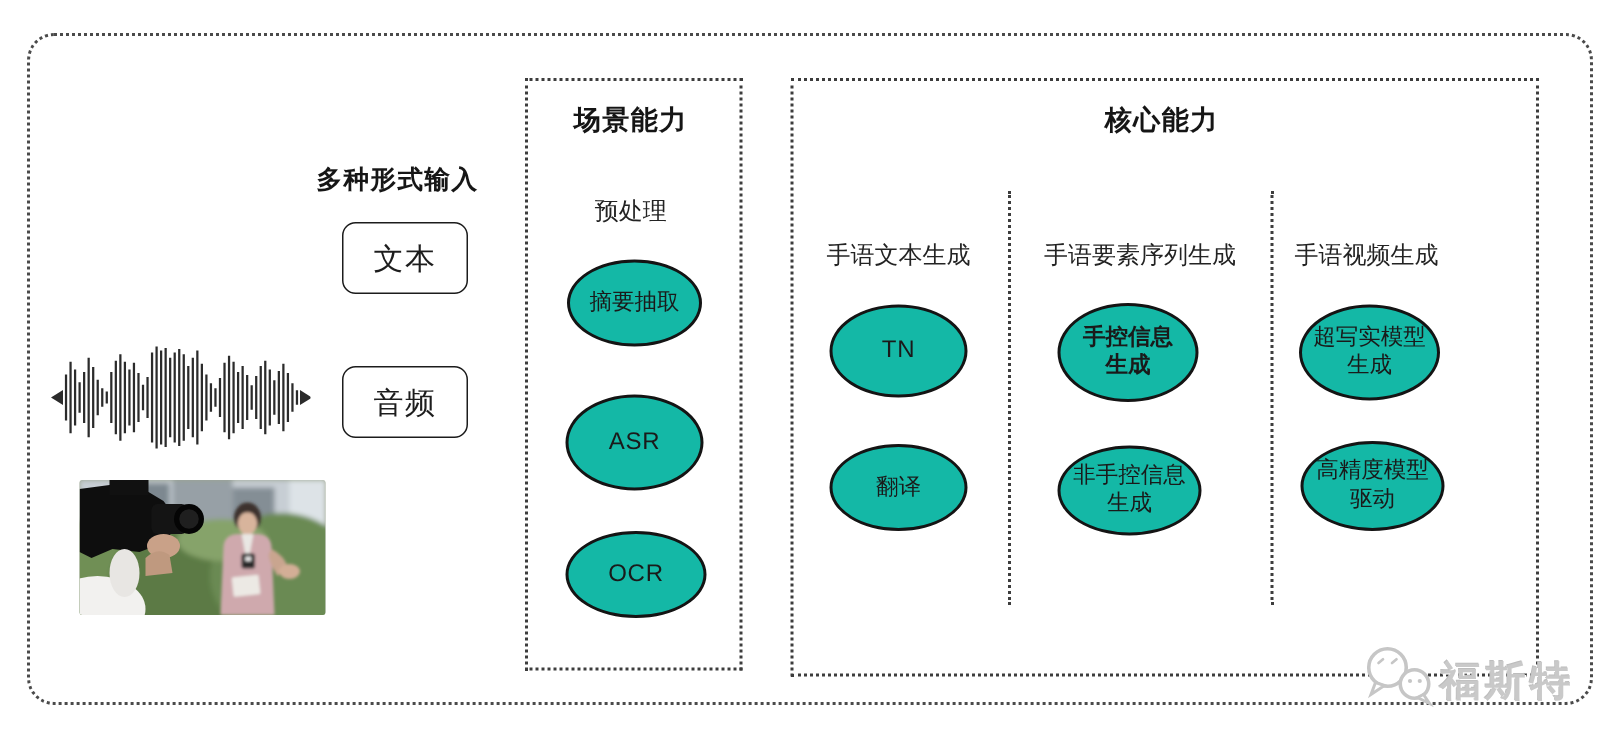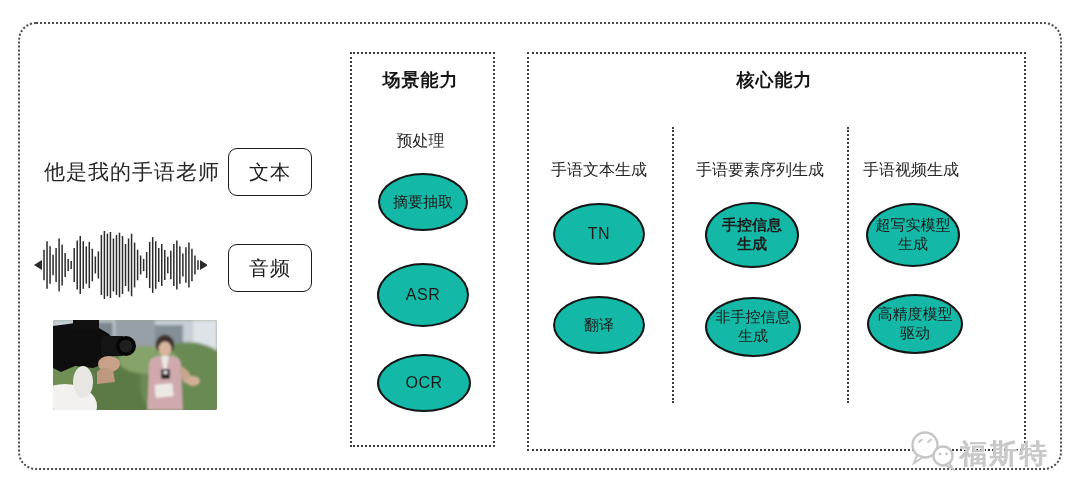--- a/index.html
+++ b/index.html
@@ -51,22 +51,22 @@
     white-space:nowrap;
   }
 </style>
 </head>
 <body>
 
 <div class="canvas">
 
   <div class="abs outer-frame"></div>
 
-
-  <div class="abs sample-text" style="left:44px;top:158px;">他是我的手语老师</div>
+  <div class="abs input-header" style="left:211px;top:108px;">多种形式输入</div>
+
 
   <svg class="abs" style="left:33px;top:227px;" width="174" height="76" viewBox="0 0 174 76" id="waveform">
       <line x1="8" x2="8" y1="34.6" y2="41.4" stroke="#2b2b2b" stroke-width="1.5"></line>
       <line x1="11.018867924528301" x2="11.018867924528301" y1="22.7" y2="53.3" stroke="#2b2b2b" stroke-width="1.5"></line>
       <line x1="14.037735849056604" x2="14.037735849056604" y1="14.200000000000003" y2="61.8" stroke="#2b2b2b" stroke-width="1.5"></line>
       <line x1="17.056603773584907" x2="17.056603773584907" y1="19.299999999999997" y2="56.7" stroke="#2b2b2b" stroke-width="1.5"></line>
       <line x1="20.07547169811321" x2="20.07547169811321" y1="27.8" y2="48.2" stroke="#2b2b2b" stroke-width="1.5"></line>
       <line x1="23.09433962264151" x2="23.09433962264151" y1="21" y2="55" stroke="#2b2b2b" stroke-width="1.5"></line>
       <line x1="26.113207547169814" x2="26.113207547169814" y1="11.48" y2="64.52" stroke="#2b2b2b" stroke-width="1.5"></line>
       <line x1="29.132075471698116" x2="29.132075471698116" y1="17.6" y2="58.4" stroke="#2b2b2b" stroke-width="1.5"></line>

